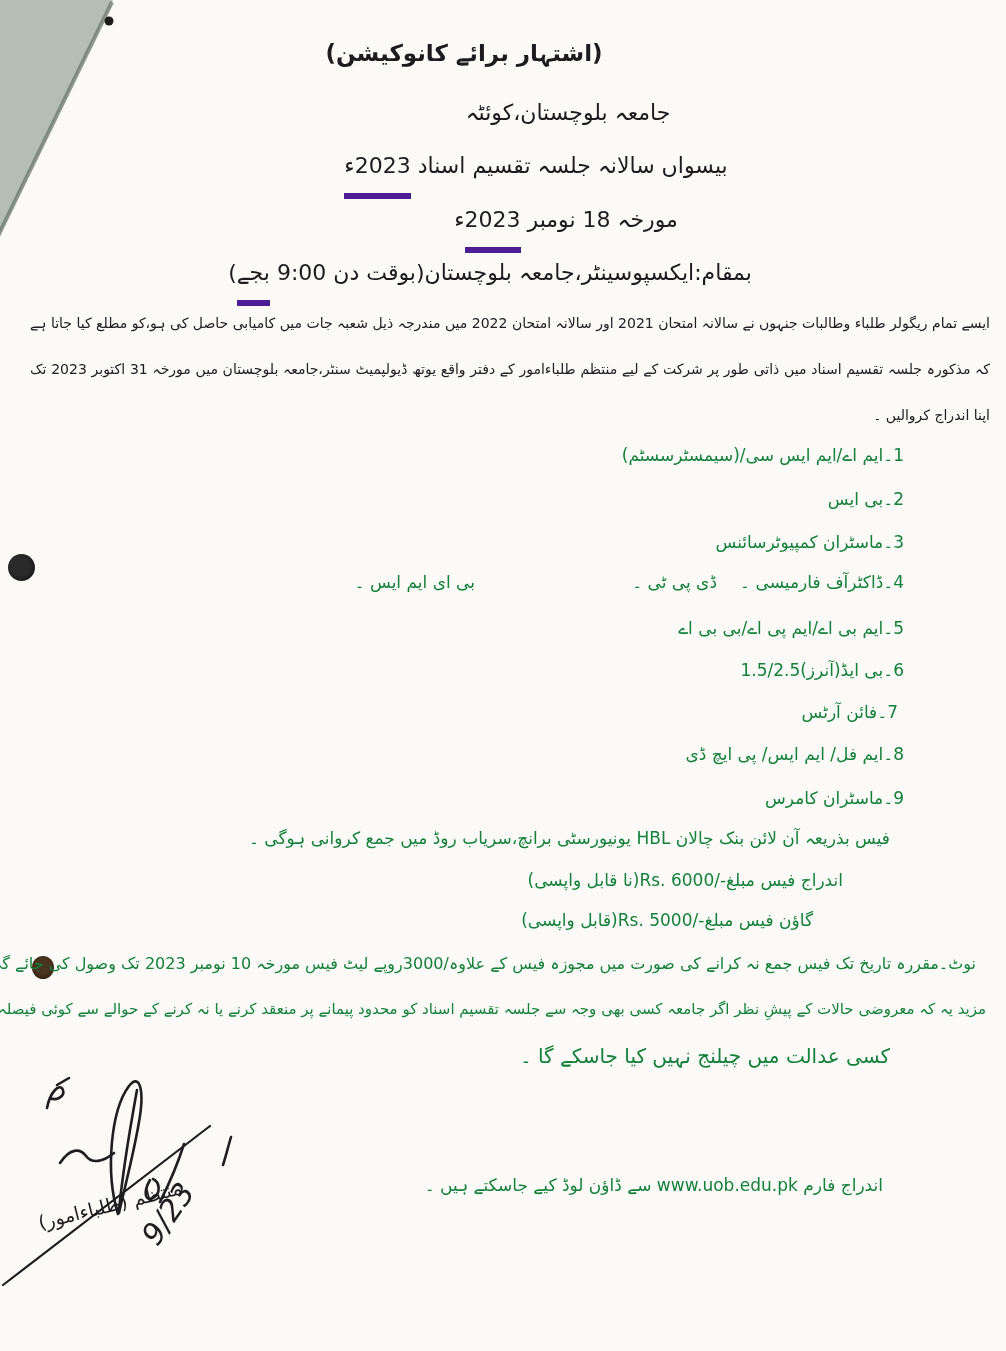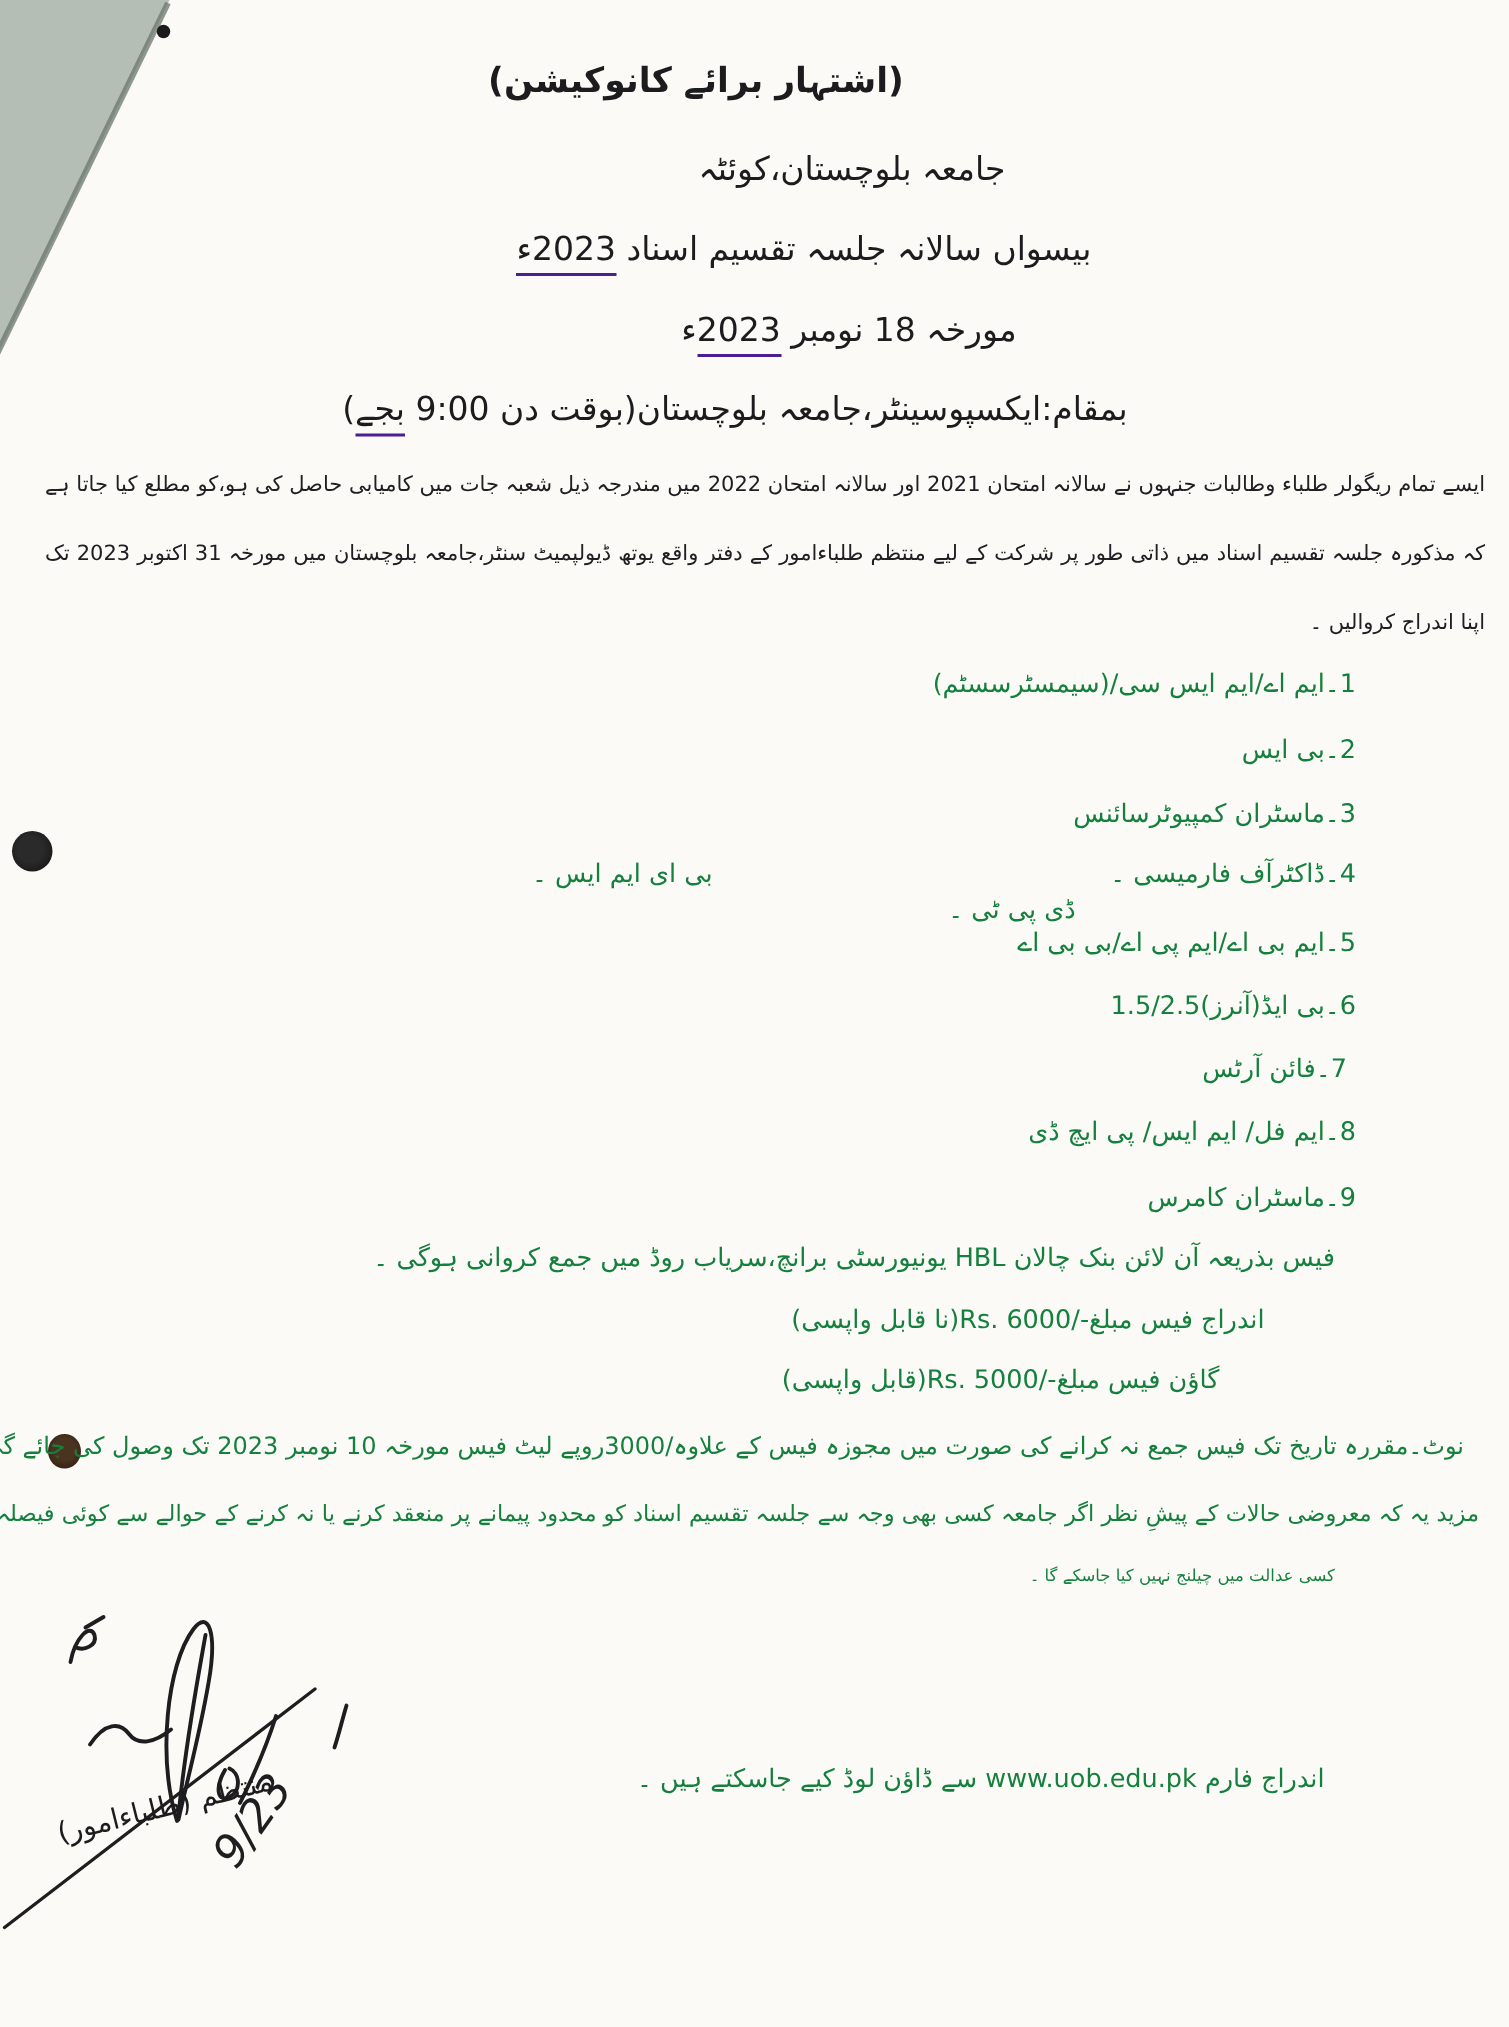--- a/index.html
+++ b/index.html
@@ -21,21 +21,21 @@
     direction:rtl;
     font-size:17px;
     color:#15803d;
   }
   .hline{
     position:absolute;left:0;right:0;
     text-align:center;white-space:nowrap;
     font-size:22px;color:#1c1c1f;
   }
   .bold{font-weight:bold;}
-  .u{border-bottom:2px solid #4c1d95;padding-bottom:3px;}
+  .u{border-bottom:6px solid #4c1d95;padding-bottom:15px;}
   .para{
     position:absolute;direction:rtl;
     text-align:justify;
     font-size:14px;line-height:46px;color:#202024;
   }
   .amount{direction:ltr;unicode-bidi:isolate;}
   .dot{position:absolute;border-radius:50%;}
   .sig-label{
     position:absolute;left:36px;top:1212px;
     transform:rotate(-14deg);transform-origin:left top;
@@ -74,21 +74,21 @@
   <div class="hline" style="top:260px;transform:translateX(-13px);">
     <span>بمقام:ایکسپوسینٹر،جامعہ بلوچستان(بوقت دن 9:00 </span><span class="u">بجے</span><span>)</span>
   </div>
 
   <div class="para" style="top:300px;right:16px;left:30px;">ایسے تمام ریگولر طلباء وطالبات جنہوں نے سالانہ امتحان 2021 اور سالانہ امتحان 2022 میں مندرجہ ذیل شعبہ جات میں کامیابی حاصل کی ہو،کو مطلع کیا جاتا ہے کہ مذکورہ جلسہ تقسیم اسناد میں ذاتی طور پر شرکت کے لیے منتظم طلباءامور کے دفتر واقع یوتھ ڈیولپمیٹ سنٹر،جامعہ بلوچستان میں مورخہ 31 اکتوبر 2023 تک اپنا اندراج کروالیں ۔</div>
 
   <div class="line" style="top:445px;right:102px;">1۔ایم اے/ایم ایس سی/(سیمسٹرسسٹم)</div>
   <div class="line" style="top:489px;right:102px;">2۔بی ایس</div>
   <div class="line" style="top:532px;right:102px;">3۔ماسٹران کمپیوٹرسائنس</div>
   <div class="line" style="top:572px;right:102px;">4۔ڈاکٹرآف فارمیسی ۔</div>
-  <div class="line" style="top:572px;right:289px;margin-top:24px;">ڈی پی ٹی ۔</div>
+  <div class="line" style="top:572px;right:289px;">ڈی پی ٹی ۔</div>
   <div class="line" style="top:572px;right:531px;">بی ای ایم ایس ۔</div>
   <div class="line" style="top:618px;right:102px;">5۔ایم بی اے/ایم پی اے/بی بی اے</div>
   <div class="line" style="top:660px;right:102px;">6۔بی ایڈ(آنرز)1.5/2.5</div>
   <div class="line" style="top:702px;right:108px;">7۔فائن آرٹس</div>
   <div class="line" style="top:744px;right:102px;">8۔ایم فل/ ایم ایس/ پی ایچ ڈی</div>
   <div class="line" style="top:788px;right:102px;">9۔ماسٹران کامرس</div>
 
   <div class="line" style="top:828px;right:116px;">فیس بذریعہ آن لائن بنک چالان HBL یونیورسٹی برانچ،سریاب روڈ میں جمع کروانی ہوگی ۔</div>
 
   <div class="line" style="top:870px;right:163px;">
@@ -97,21 +97,21 @@
 
   <div class="line" style="top:910px;right:193px;">
     <span>گاؤن فیس مبلغ</span><span class="amount">Rs. 5000/-</span><span>(قابل واپسی)</span>
   </div>
 
   <div class="line" style="top:954px;right:30px;font-size:16px;">
     <span>نوٹ۔مقررہ تاریخ تک فیس جمع نہ کرانے کی صورت میں مجوزہ فیس کے علاوہ</span><span class="amount">3000/</span><span>روپے لیٹ فیس مورخہ 10 نومبر 2023 تک وصول کی جائے گی ۔</span>
   </div>
 
   <div class="line" style="top:1000px;right:20px;font-size:15px;">مزید یہ کہ معروضی حالات کے پیشِ نظر اگر جامعہ کسی بھی وجہ سے جلسہ تقسیم اسناد کو محدود پیمانے پر منعقد کرنے یا نہ کرنے کے حوالے سے کوئی فیصلہ کرتی ہے تو اس فیصلے کو</div>
-  <div class="line" style="top:1044px;right:116px;font-size:11px;margin-left:15px;">کسی عدالت میں چیلنج نہیں کیا جاسکے گا ۔</div>
+  <div class="line" style="top:1044px;right:116px;font-size:20px;margin-left:15px;">کسی عدالت میں چیلنج نہیں کیا جاسکے گا ۔</div>
 
 
   <div class="line" style="top:1175px;right:123px;">
     <span>اندراج فارم</span>
     <span class="amount">www.uob.edu.pk</span>
     <span>سے ڈاؤن لوڈ کیے جاسکتے ہیں ۔</span>
   </div>
 
   <svg width="260" height="232" viewBox="0 0 260 232" style="position:absolute;left:0;top:1060px;">
     <g fill="none" stroke="#1e1e20" stroke-width="2.6" stroke-linecap="round">

